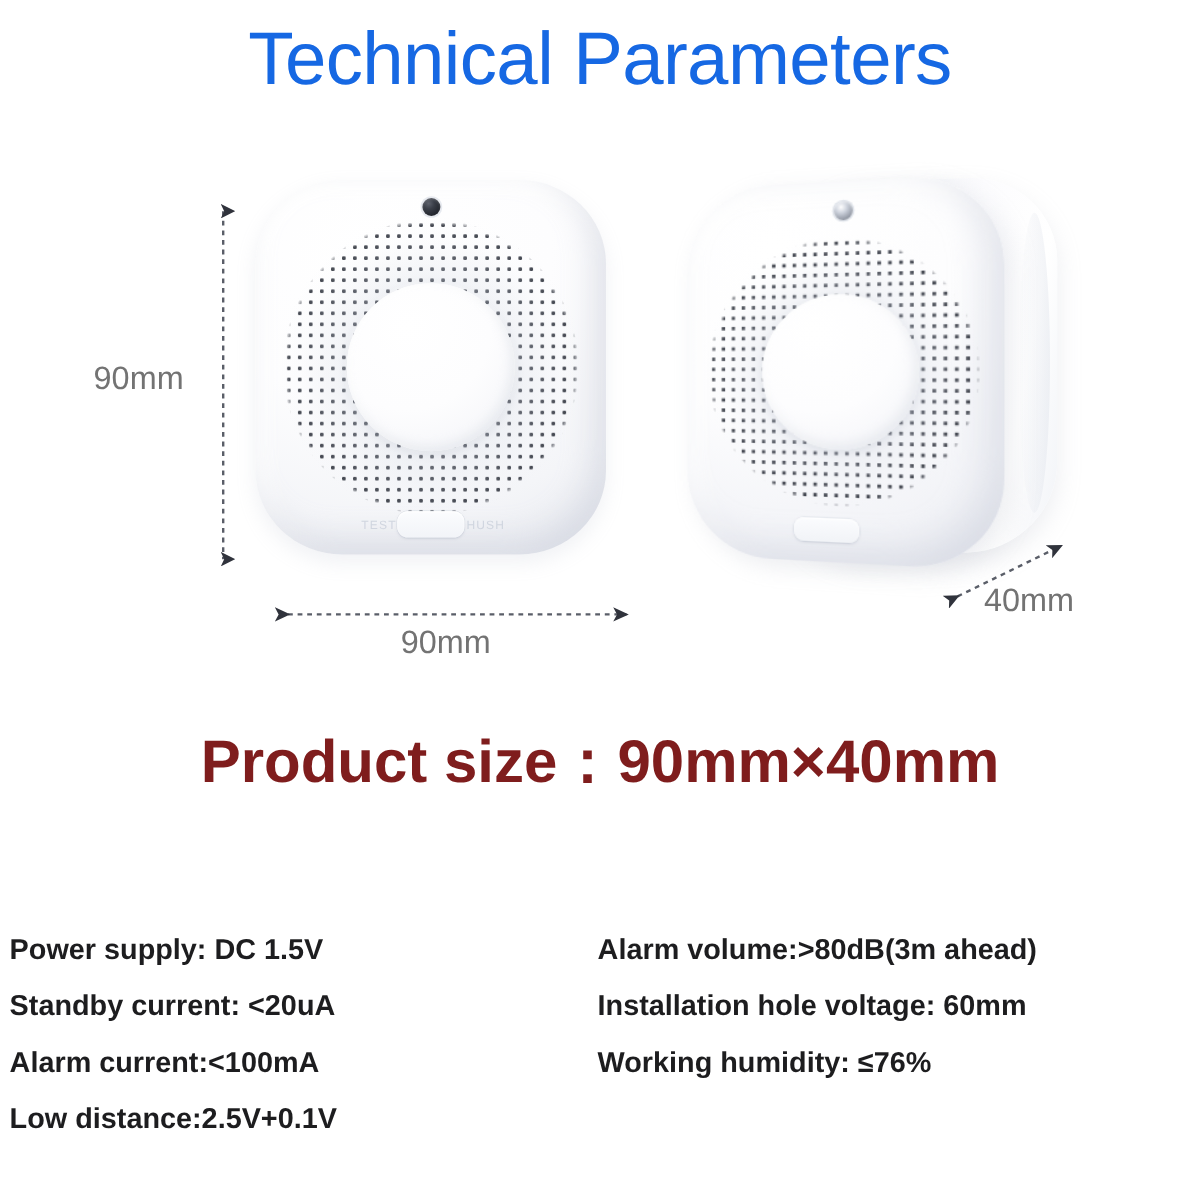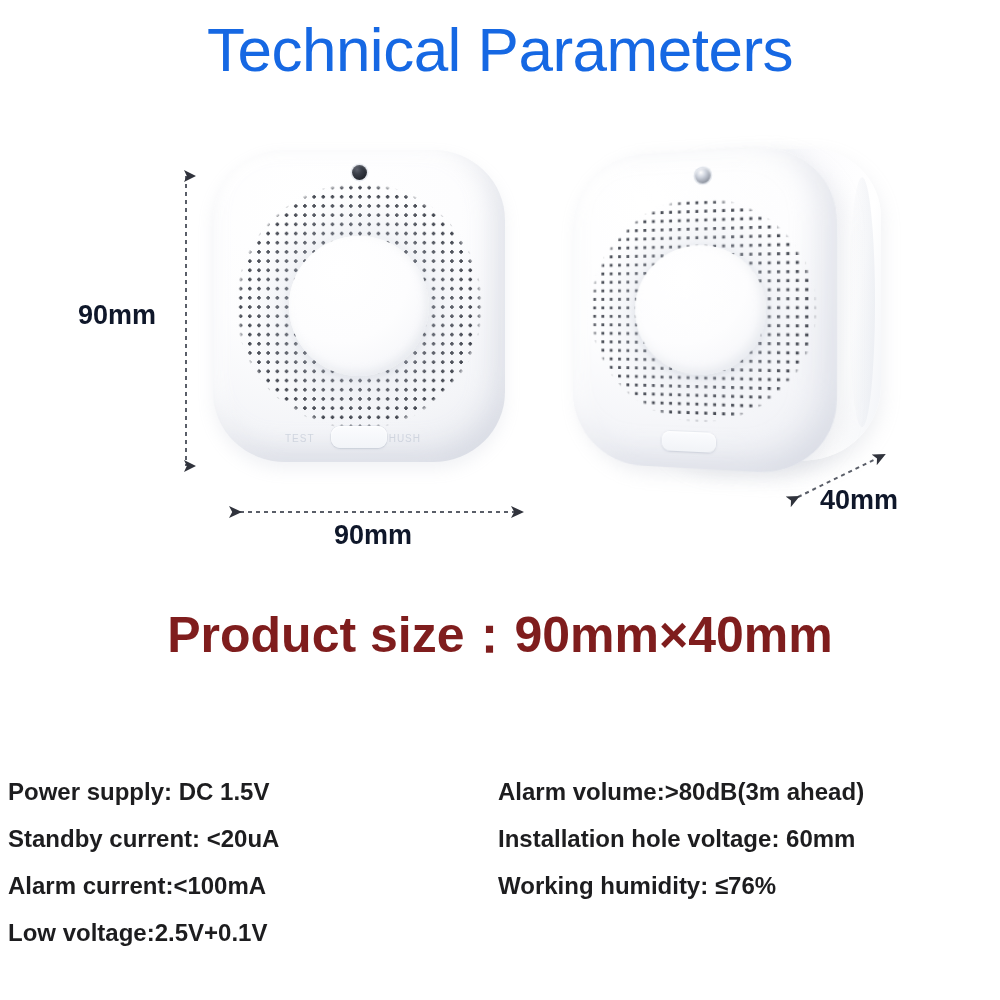--- a/index.html
+++ b/index.html
@@ -149,21 +149,21 @@
       0 0 0 0.5px rgba(206,211,221,0.55);
   }
   .det-marking {
     position: absolute;
     bottom: 18px;
     font-size: 10px;
     letter-spacing: 1px;
     color: rgba(198,204,216,0.75);
     user-select: none;
   }
-  .det-marking.left  { left: 72px; }
+  .det-marking.left  { left: 88px; }
   .det-marking.right { right: 84px; }
 
   
   .detector-angle {
     position: absolute;
     left: 573px;
     top: 12px;
     width: 318px;
     height: 330px;
   }
@@ -243,22 +243,22 @@
     left: 0;
     top: 0;
     width: 1000px;
     height: 1000px;
     pointer-events: none;
   }
   .dim-label {
     position: absolute;
     font-family: "Liberation Sans", sans-serif;
     font-size: 27px;
-    font-weight: 700;
-    color: #0f172a;
+    font-weight: 400;
+    color: #737373;
     white-space: nowrap;
   }
   #dim-label-height { left: 78px;  top: 300px; }
   #dim-label-width  { left: 334px; top: 520px; }
   #dim-label-depth  { left: 820px; top: 485px; }
 
   
   #product-size-line {
     position: absolute;
     left: 0;
@@ -360,20 +360,20 @@
 
 <div class="dim-label" id="dim-label-depth">40mm</div>
 
 <div id="product-size-line">Product size：90mm×40mm</div>
 
 <div id="specs">
   <div class="spec-col" id="spec-col-left">
     <div class="spec-item">Power supply: DC 1.5V</div>
     <div class="spec-item">Standby current: &lt;20uA</div>
     <div class="spec-item">Alarm current:&lt;100mA</div>
-    <div class="spec-item">Low voltage:2.5V+0.1V</div>
+    <div class="spec-item">Low distance:2.5V+0.1V</div>
   </div>
   <div class="spec-col" id="spec-col-right">
     <div class="spec-item">Alarm volume:&gt;80dB(3m ahead)</div>
     <div class="spec-item">Installation hole voltage: 60mm</div>
     <div class="spec-item">Working humidity: ≤76%</div>
   </div>
 </div>
 
 </body></html>

